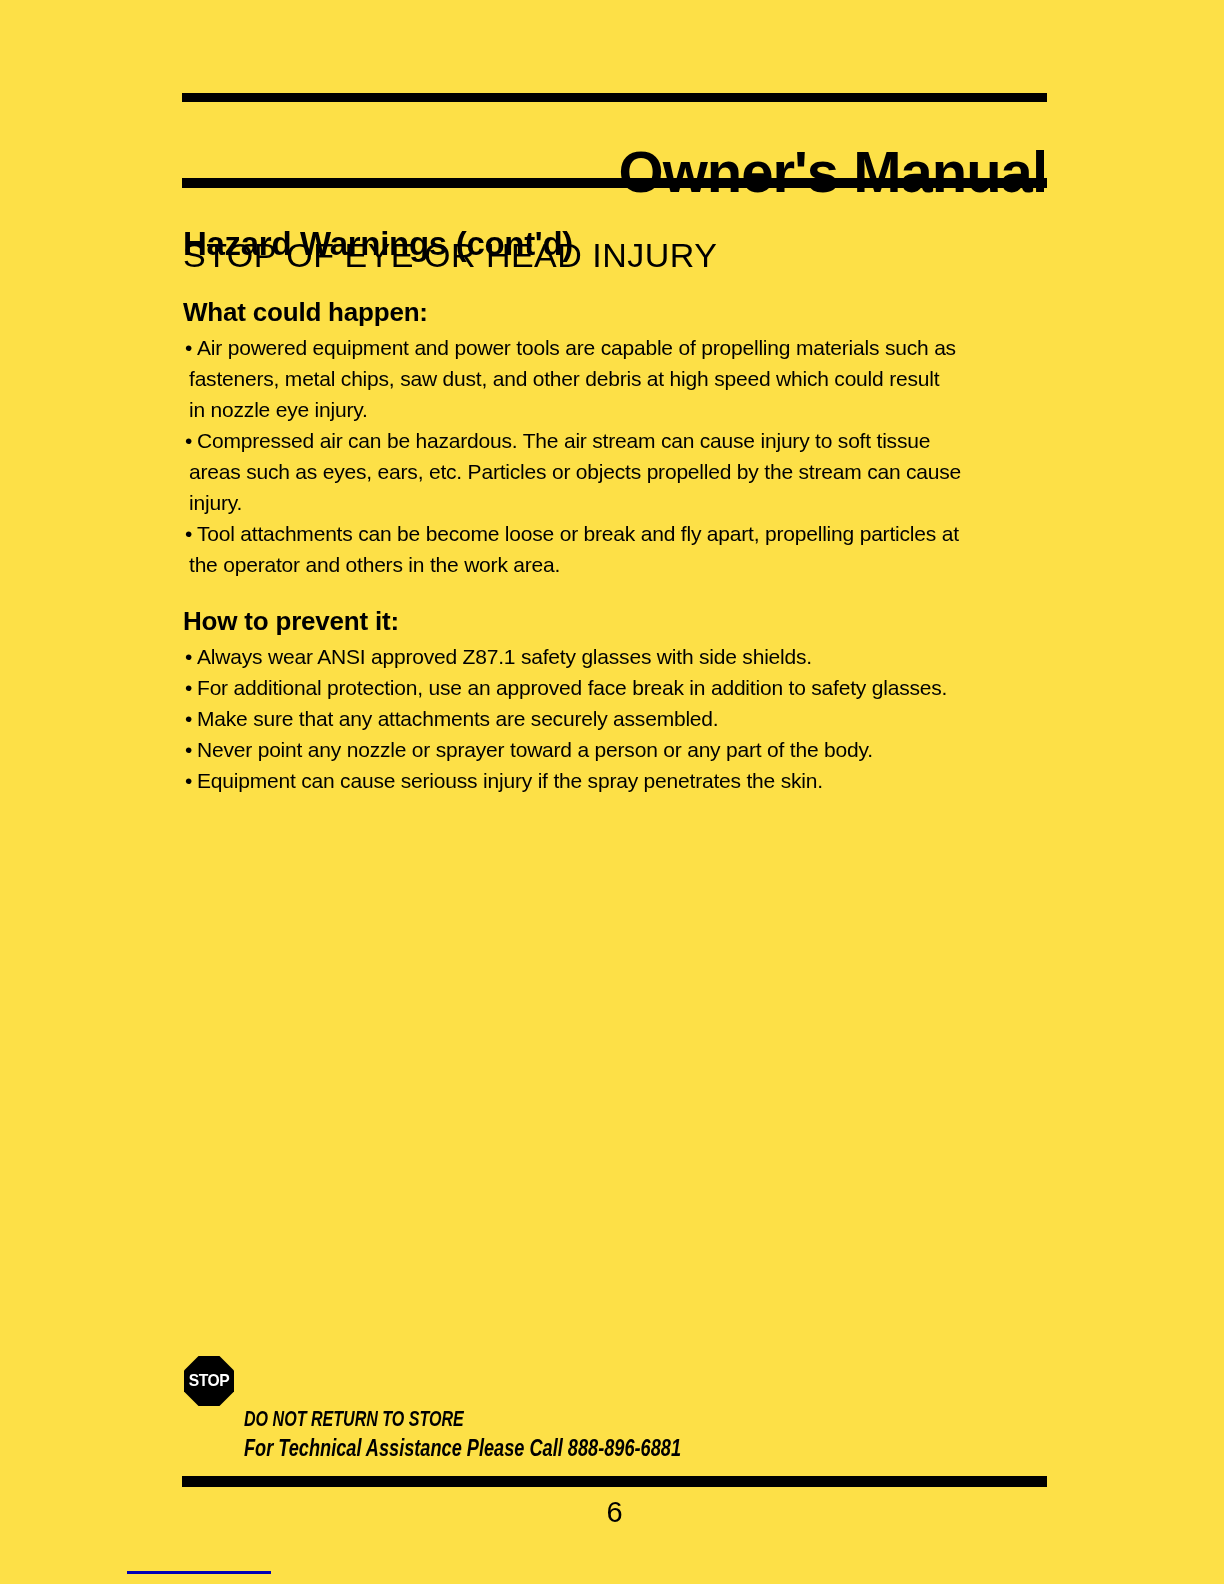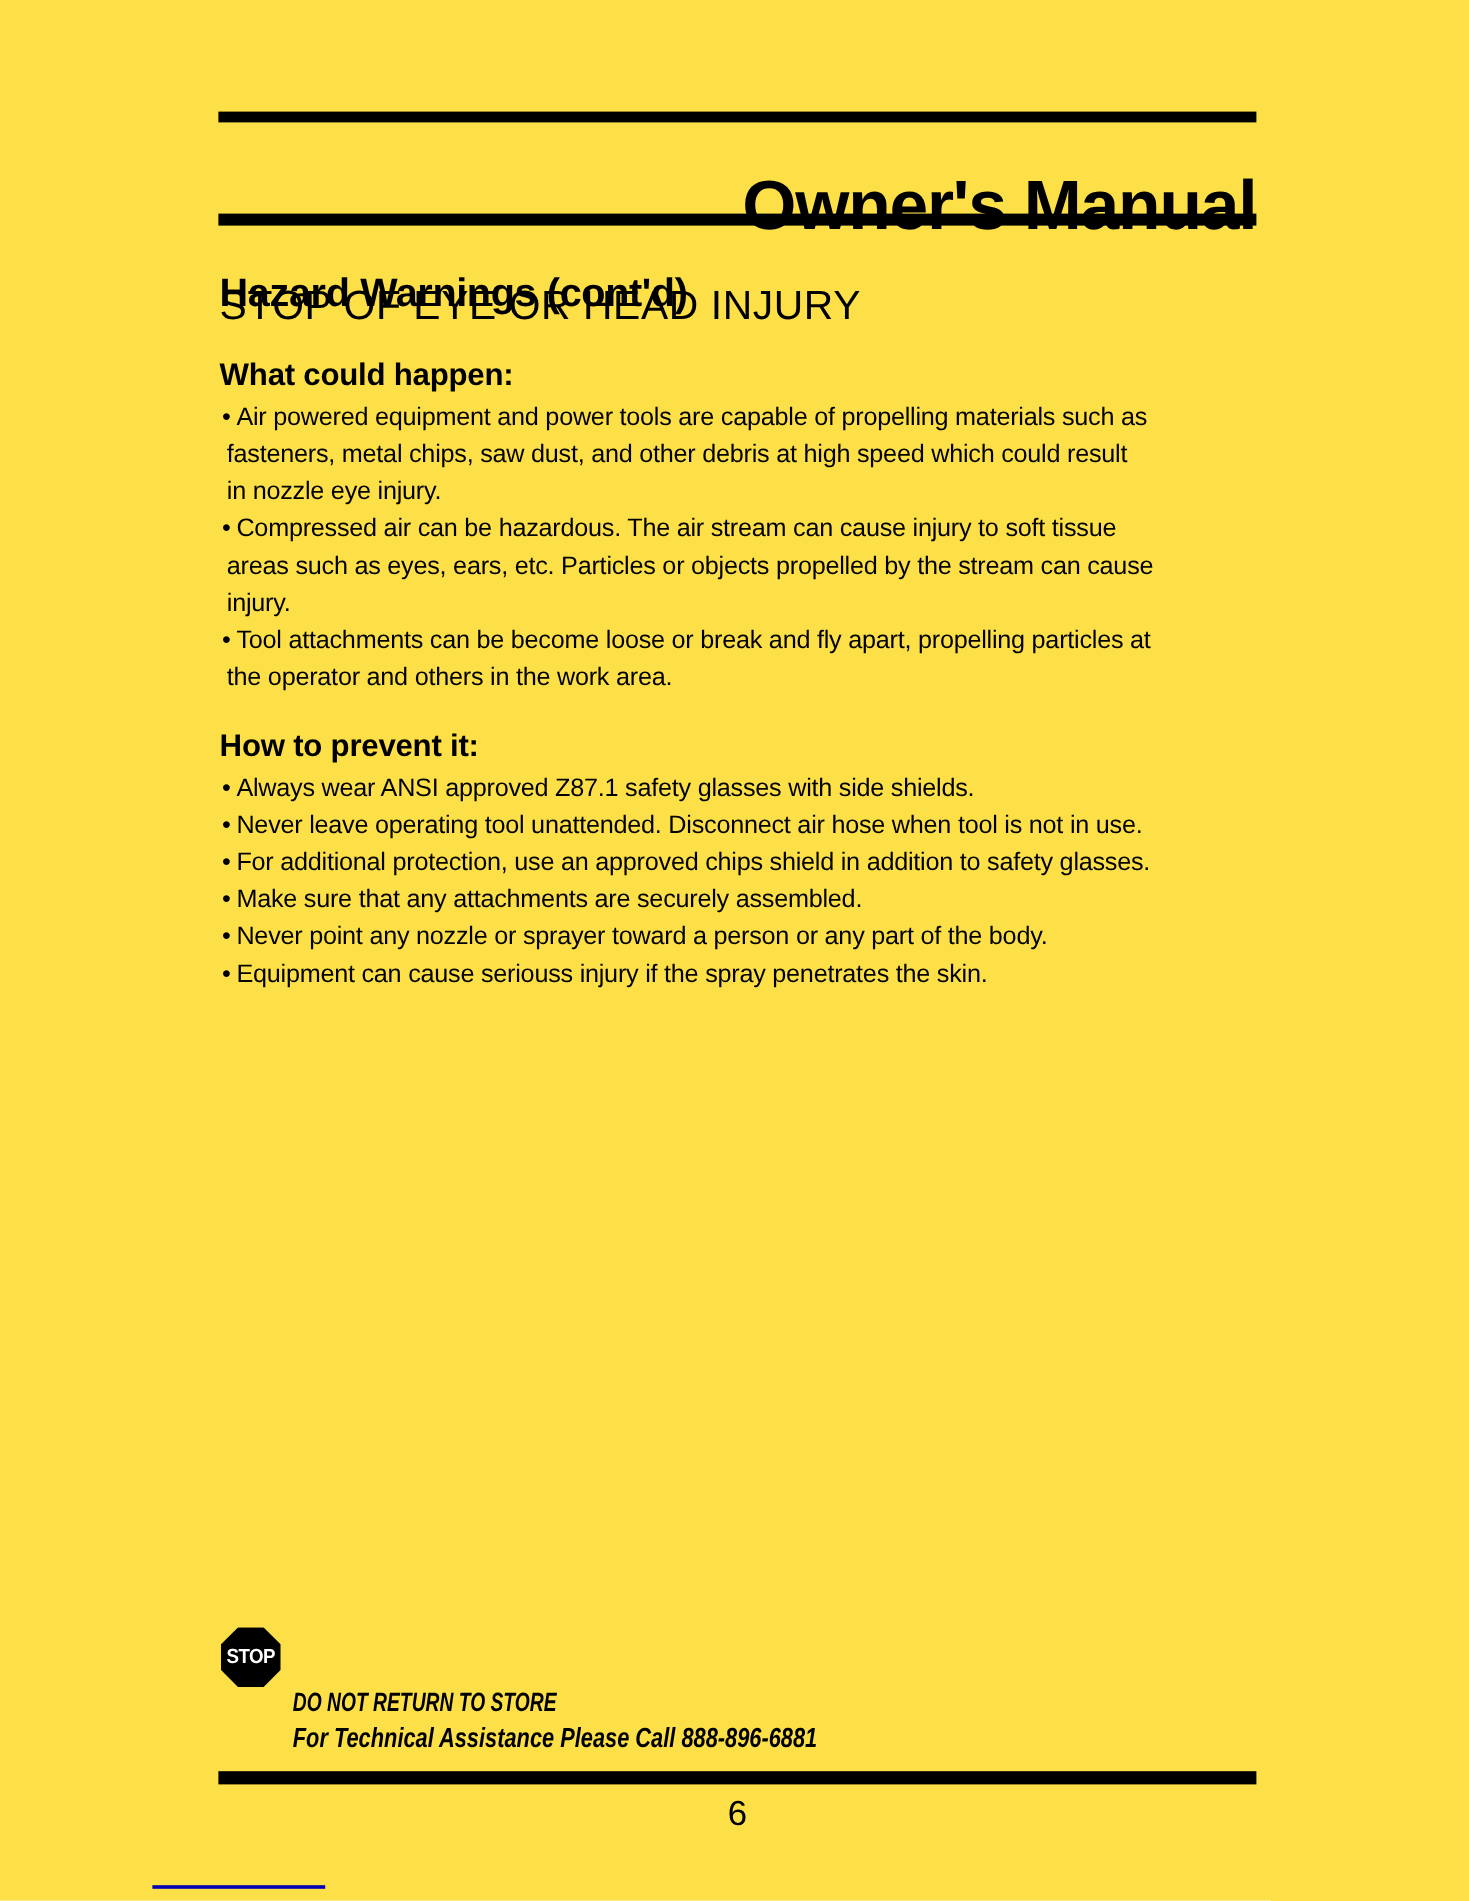--- a/index.html
+++ b/index.html
@@ -173,24 +173,21 @@
           </div>
         </div>
       </div>
       <div class="section">
         <h3 class="sub-heading">How to prevent it:</h3>
         <div class="bullets">
           <div class="bullet">
             <div class="line first"><span class="bullet-marker">•</span><span>Always wear ANSI approved Z87.1 safety glasses with side shields.</span></div>
           </div>
           <div class="bullet">
-            <div class="line first"><span class="bullet-marker">•</span><span>Never leave operating tool unattended. Disconnect air hose when tool is not in use.</span></div>
-          </div>
-          <div class="bullet">
-            <div class="line first"><span class="bullet-marker">•</span><span>For additional protection, use an approved chips shield in addition to safety glasses.</span></div>
+            <div class="line first"><span class="bullet-marker">•</span><span>For additional protection, use an approved face break in addition to safety glasses.</span></div>
           </div>
           <div class="bullet">
             <div class="line first"><span class="bullet-marker">•</span><span>Make sure that any attachments are securely assembled.</span></div>
           </div>
           <div class="bullet">
             <div class="line first"><span class="bullet-marker">•</span><span>Never point any nozzle or sprayer toward a person or any part of the body.</span></div>
           </div>
           <div class="bullet">
             <div class="line first"><span class="bullet-marker">•</span><span>Equipment can cause seriouss injury if the spray penetrates the skin.</span></div>
           </div>

